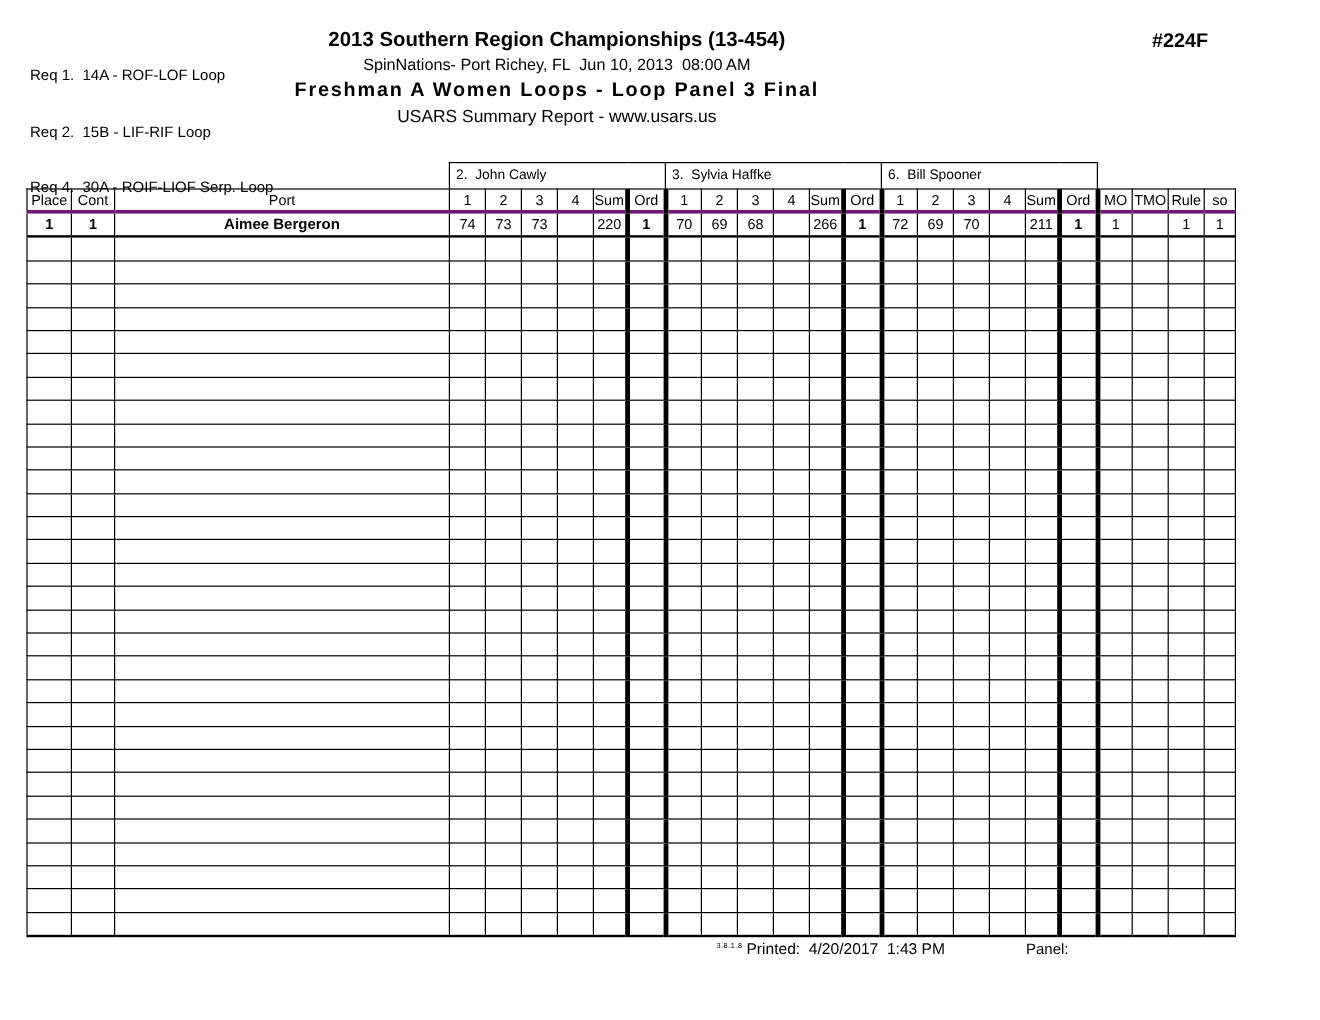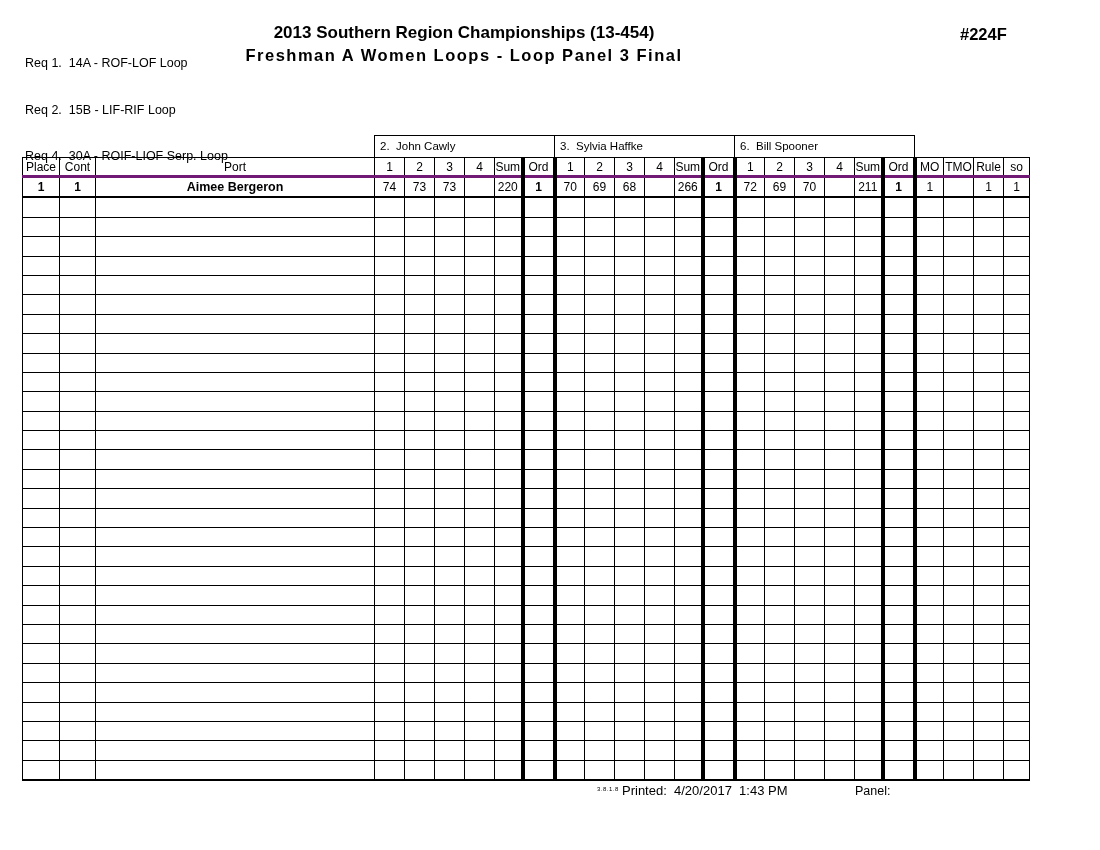--- a/index.html
+++ b/index.html
@@ -44,21 +44,23 @@
 <div class="page">
 
   <div class="req-block">
     <div>Req 1.  14A - ROF-LOF Loop</div>
     <div>Req 2.  15B - LIF-RIF Loop</div>
     <div>Req 4.  30A - ROIF-LIOF Serp. Loop</div>
   </div>
 
   <div class="title-block">
     <div class="title1">2013 Southern Region Championships (13-454)</div>
+    <div class="title2">SpinNations- Port Richey, FL  Jun 10, 2013  08:00 AM</div>
     <div class="title3">Freshman A Women Loops - Loop Panel 3 Final</div>
+    <div class="title4">USARS Summary Report - www.usars.us</div>
   </div>
 
   <div class="event-number">#224F</div>
 
   <table class="score" id="score-table">
     <colgroup>
         <col style="width: 37px;">
         <col style="width: 36px;">
         <col style="width: 279px;">
         <col style="width: 30px;">

